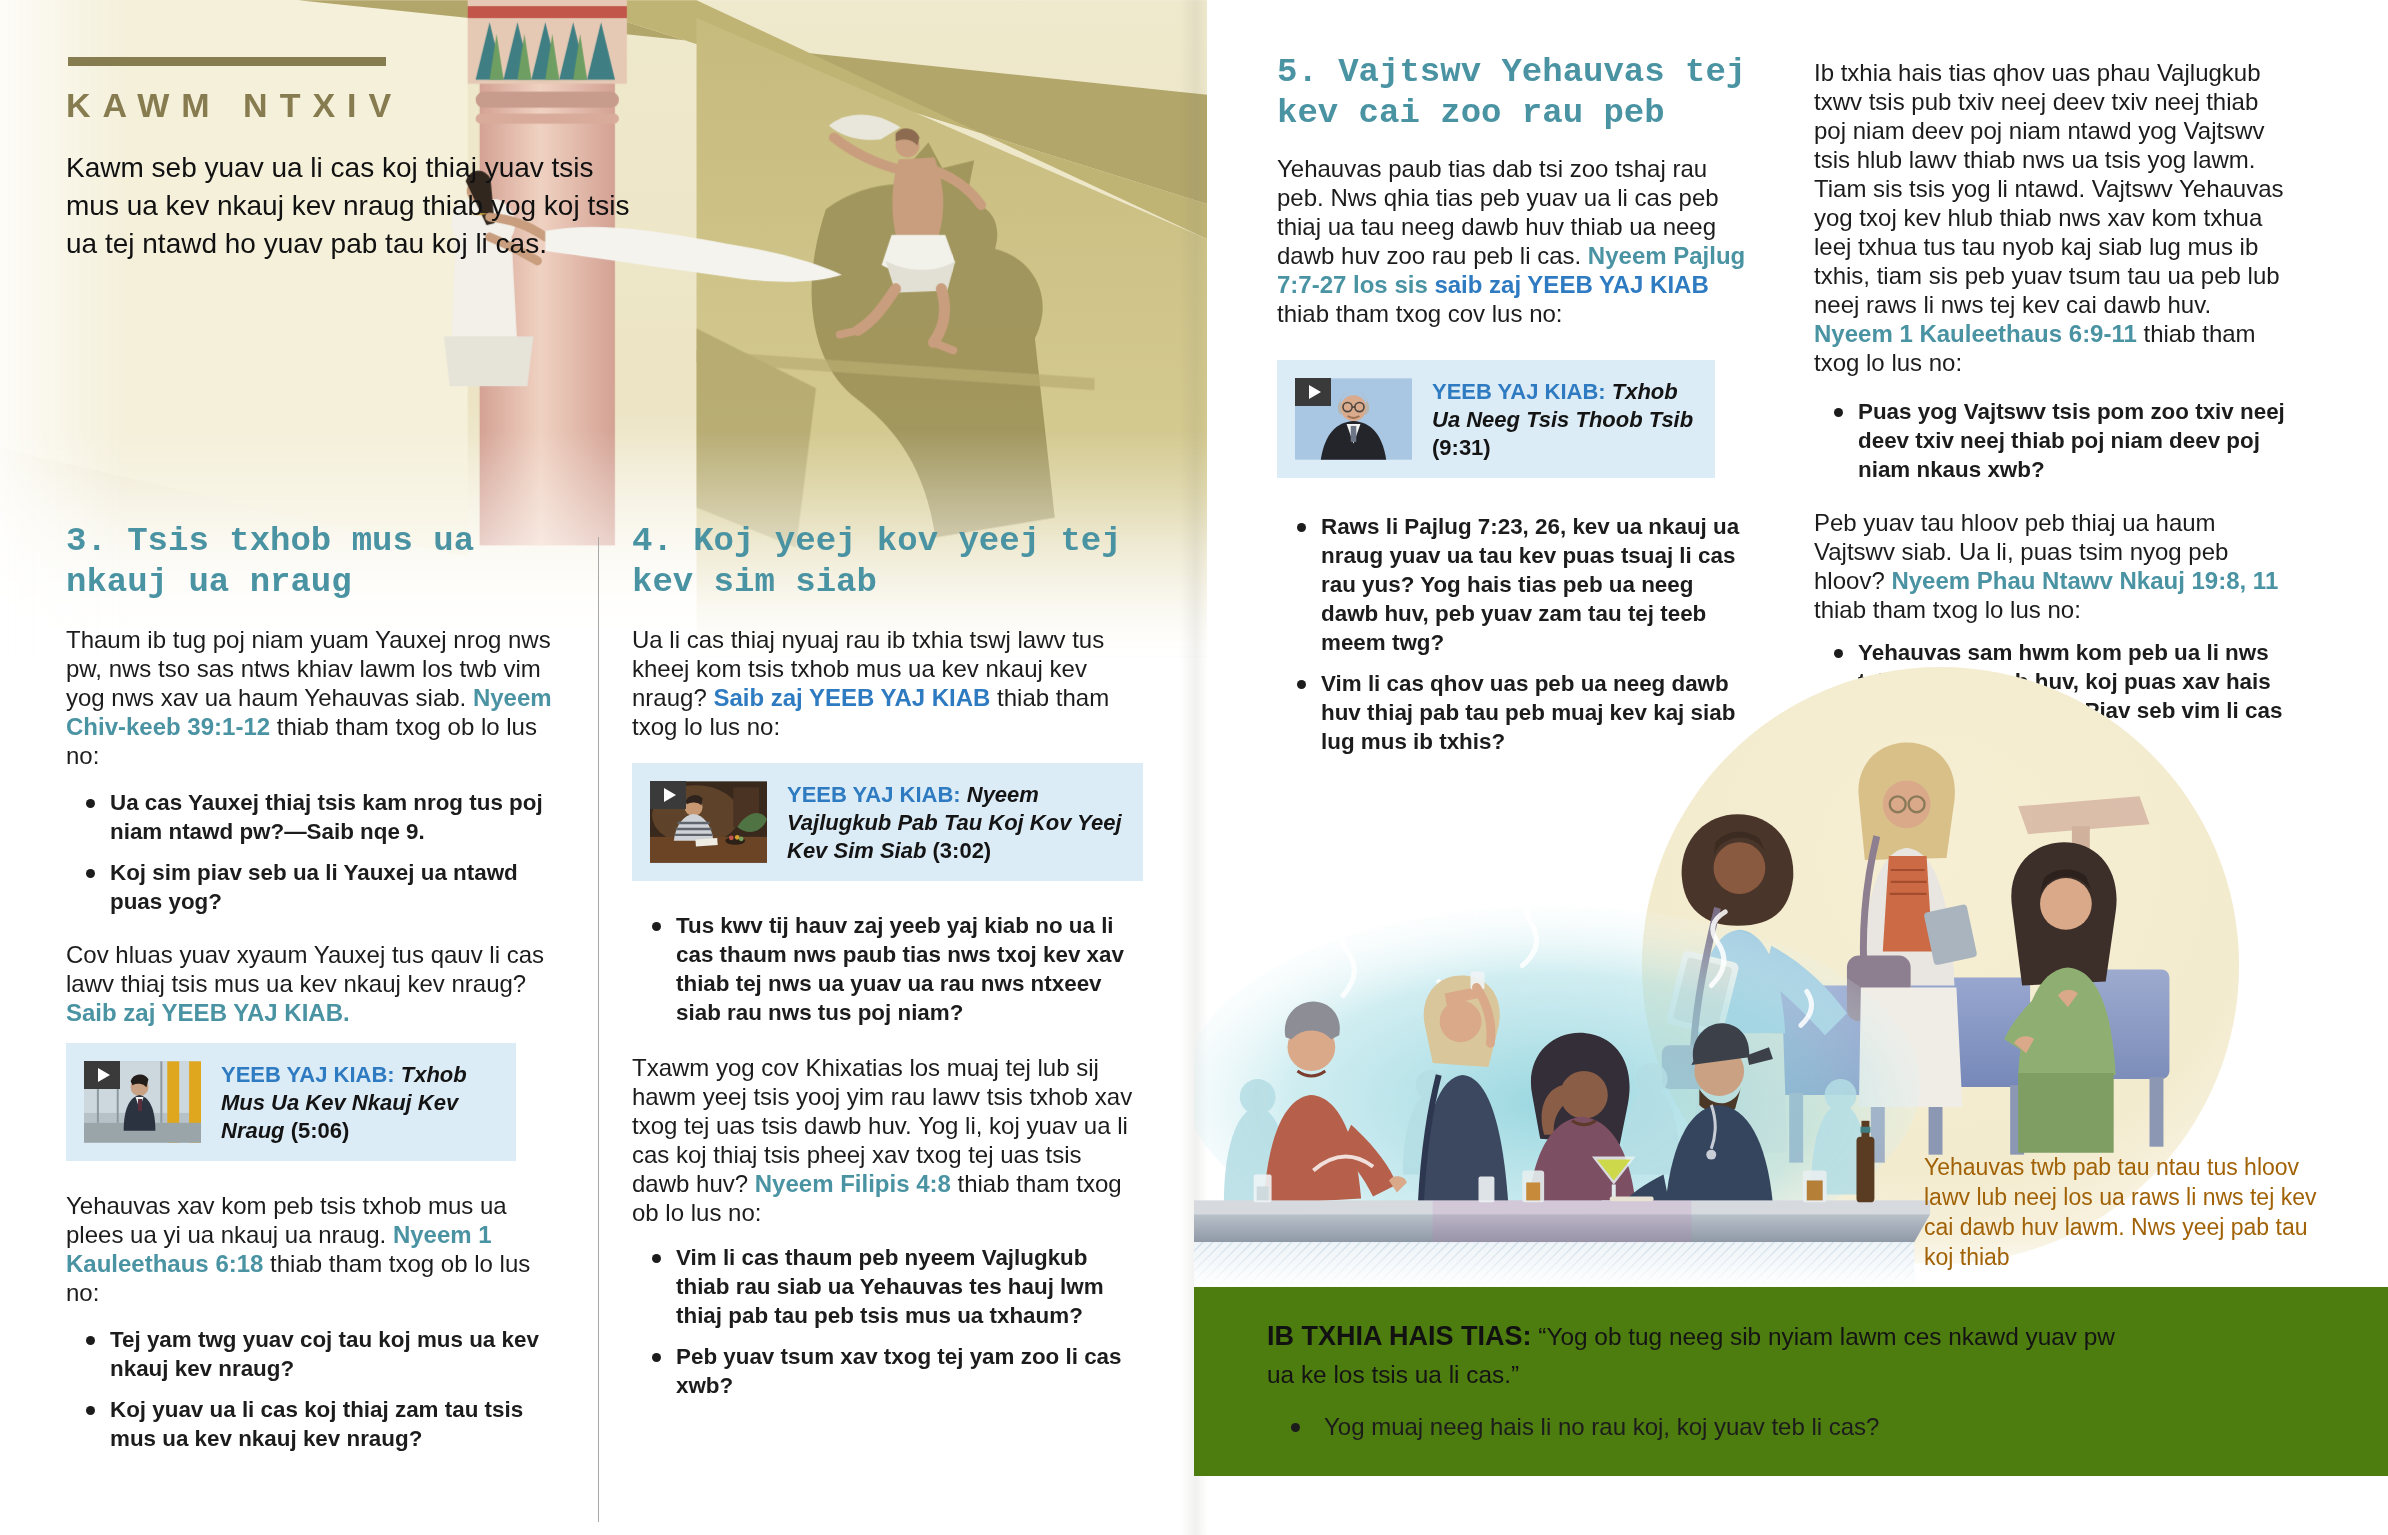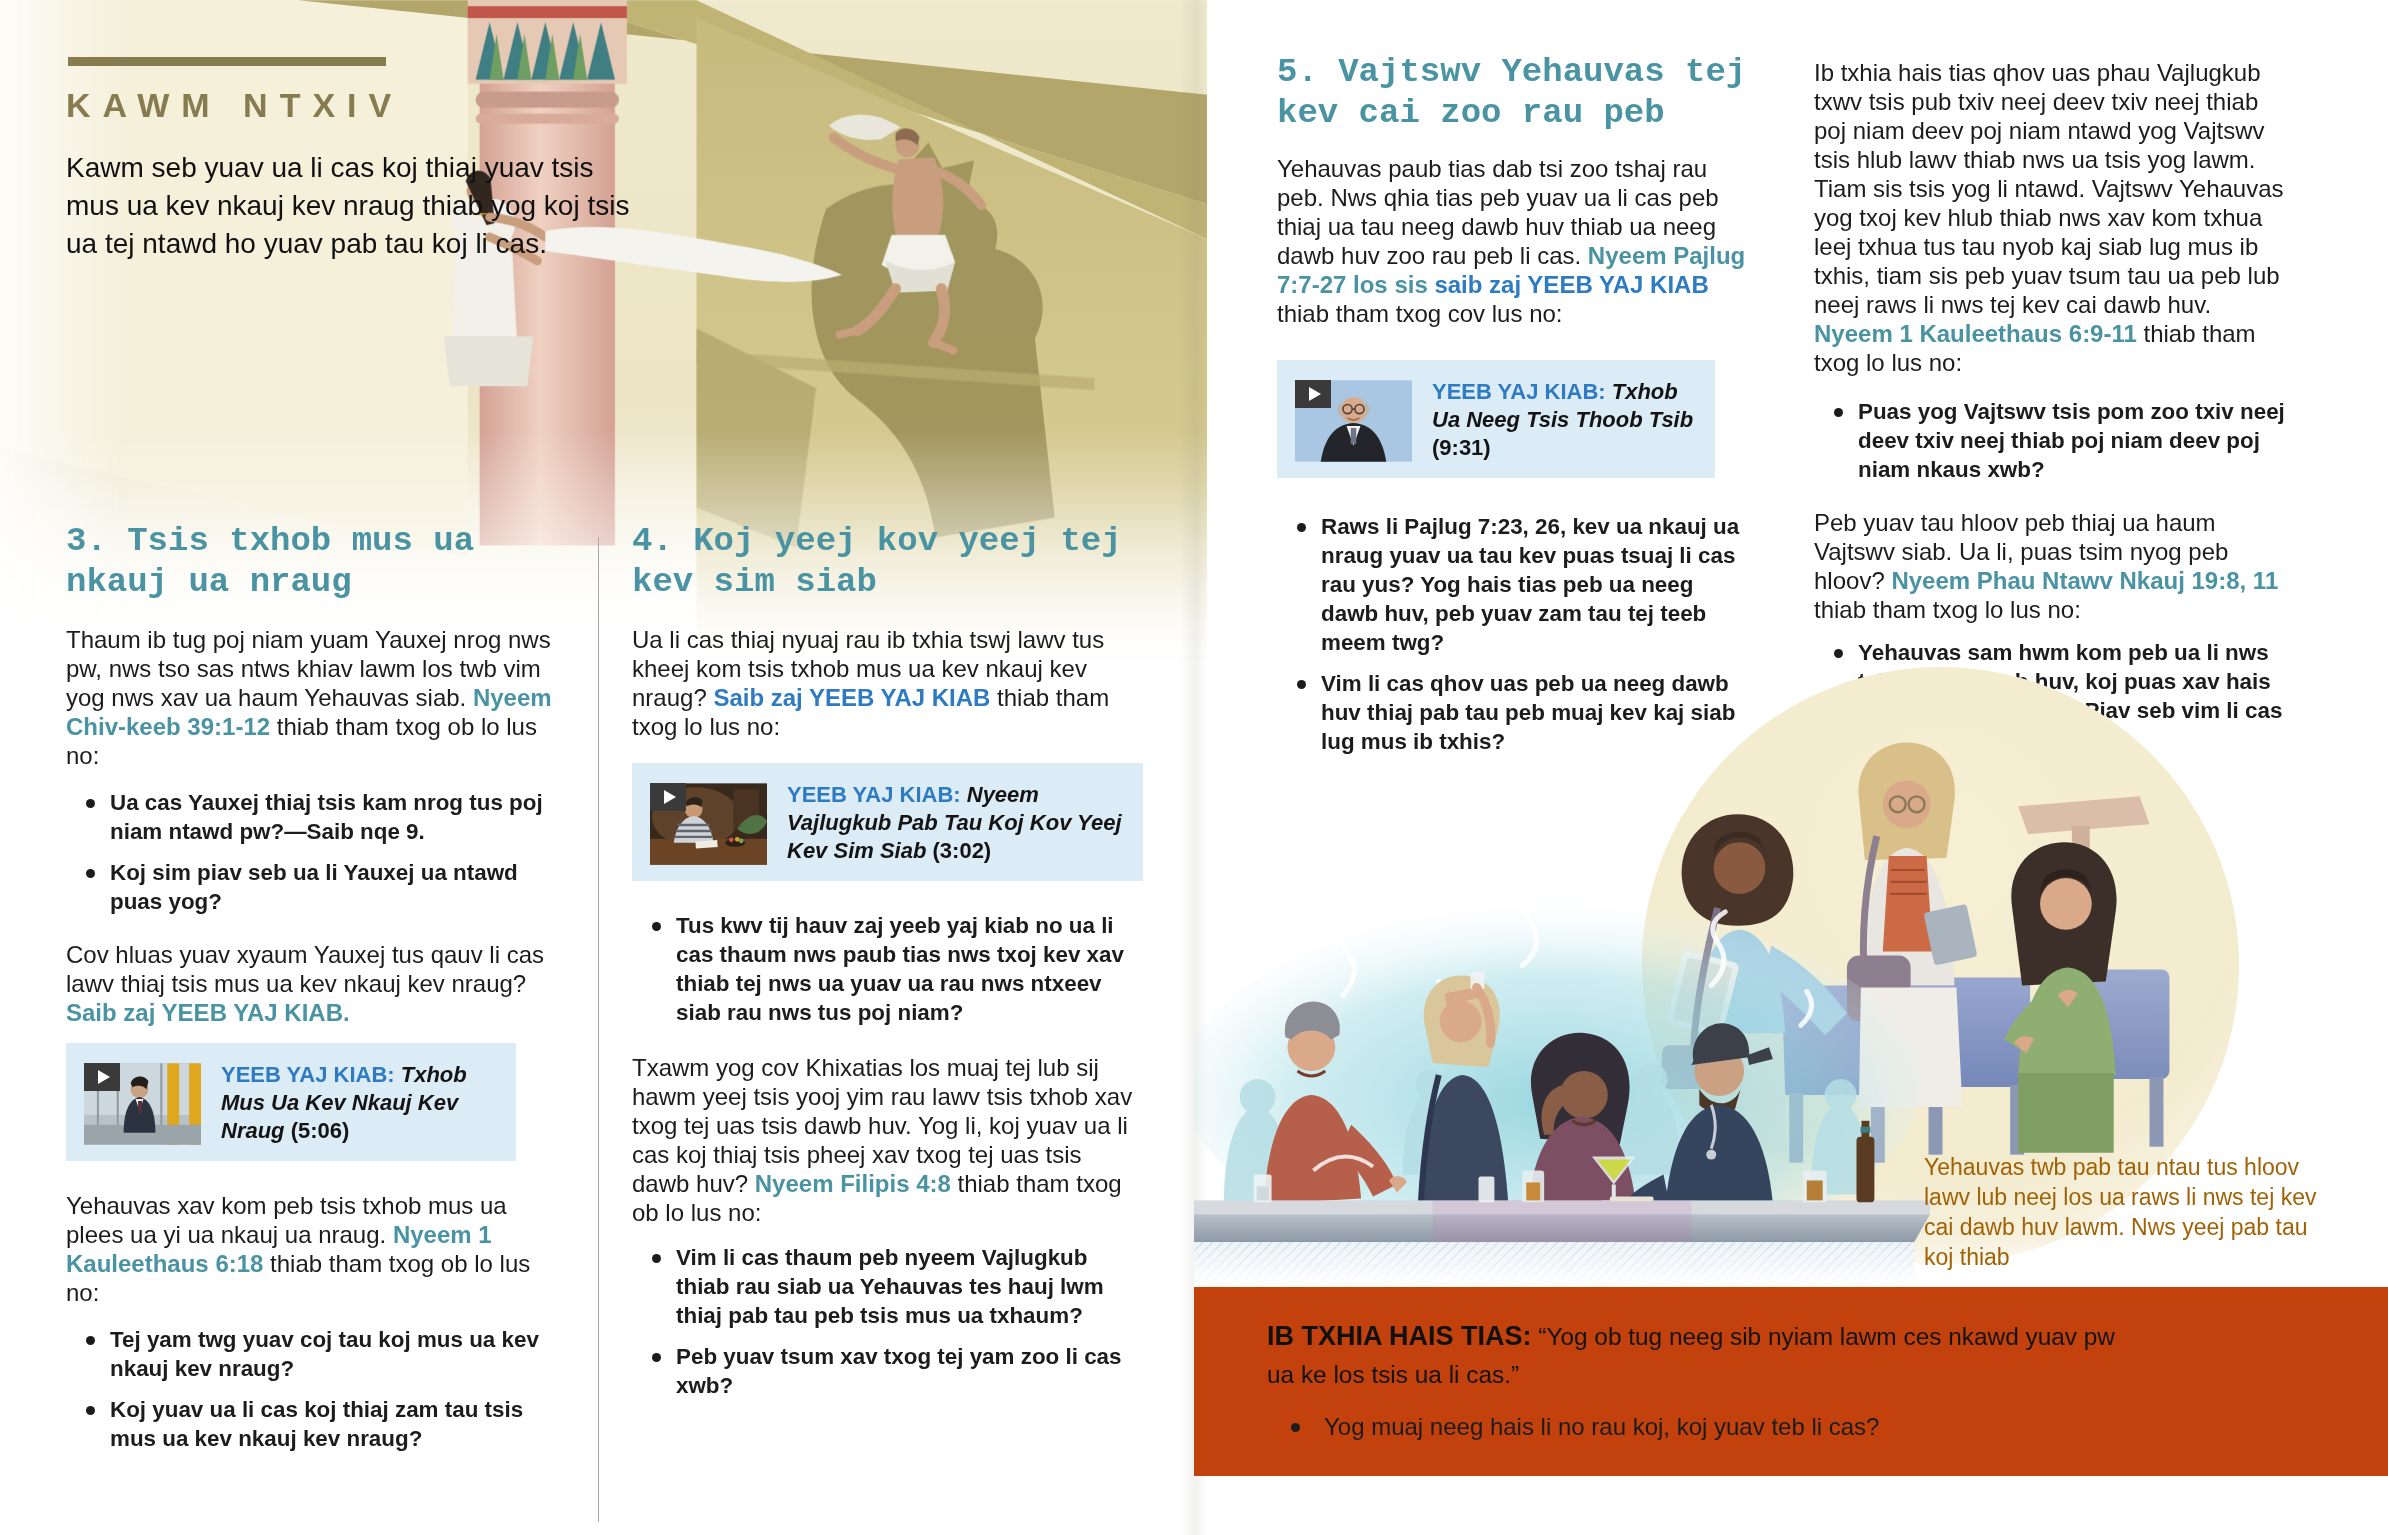--- a/index.html
+++ b/index.html
@@ -21,33 +21,33 @@
   .teal { color:#4a93a3; font-weight:bold; }
   .blue { color:#2e7bc1; font-weight:bold; }
 
   ul.dots { list-style:none; margin:0 0 24px 0; padding:0; }
   ul.dots li { position:relative; padding-left:44px; font-size:22.4px; line-height:29px; margin-bottom:12px;font-weight:bold; }
   ul.dots li::before { content:""; position:absolute; left:20px; top:11px; width:9px; height:9px; border-radius:50%; background:#1c1c1c; }
 
   .divider { position:absolute; left:598px; top:537px; width:1px; height:985px; background:#a8a8a8; }
 
   
-  .videobox { background:#dcecf7; padding:16px 18px; display:flex; gap:20px; align-items:flex-end; margin:0 0 30px 0; cursor:pointer; }
+  .videobox { background:#dcecf7; padding:16px 18px; display:flex; gap:20px; align-items:center; margin:0 0 30px 0; cursor:pointer; }
   .thumbwrap { position:relative; flex:0 0 117px; width:117px; height:82px; }
   .thumbwrap svg { display:block; width:117px; height:82px; }
   .playbtn { position:absolute; left:0; top:0; width:36px; height:28px; background:#3a3a3a; display:flex; align-items:center; justify-content:center; }
   .playbtn::after { content:""; width:0; height:0; border-left:12px solid #fff; border-top:7px solid transparent; border-bottom:7px solid transparent; margin-left:3px; }
   .vtext { font-size:22px; line-height:28px; padding-top:2px; }
   .vlabel { color:#2e7bc1; font-weight:bold; }
   .vtitle { font-weight:bold; font-style:italic; color:#141414; }
   .vdur { font-weight:bold; color:#141414; }
 
   
   .caption { position:absolute; left:1924px; top:1152px; width:393px; font-size:23px; line-height:30px; color:#a16207; }
-  .graybox { position:absolute; left:1194px; top:1287px; width:1194px; height:189px; background:#c2410c; }
+  .graybox { position:absolute; left:1194px; top:1287px; width:1194px; height:189px; background:#4d7c0f; }
   .graybox-inner { position:absolute; left:73px; top:30px; width:876px; }
   .gb-line { font-size:24.4px; line-height:38px; color:#141414; }
   .gb-label { font-size:27px; font-weight:bold; color:#111; }
   .gb-bullet { position:relative; margin-top:18px; padding-left:57px; font-size:24px; line-height:30px; color:#1c1c1c; }
   .gb-bullet::before { content:""; position:absolute; left:24px; top:11px; width:9px; height:9px; border-radius:50%; background:#1c1c1c; }
 
   .page-gutter { position:absolute; left:1180px; top:0; width:28px; height:1535px;
     background:linear-gradient(to right, rgba(0,0,0,0) 0%, rgba(120,120,110,0.10) 55%, rgba(0,0,0,0) 100%); }
 </style>
 </head>

